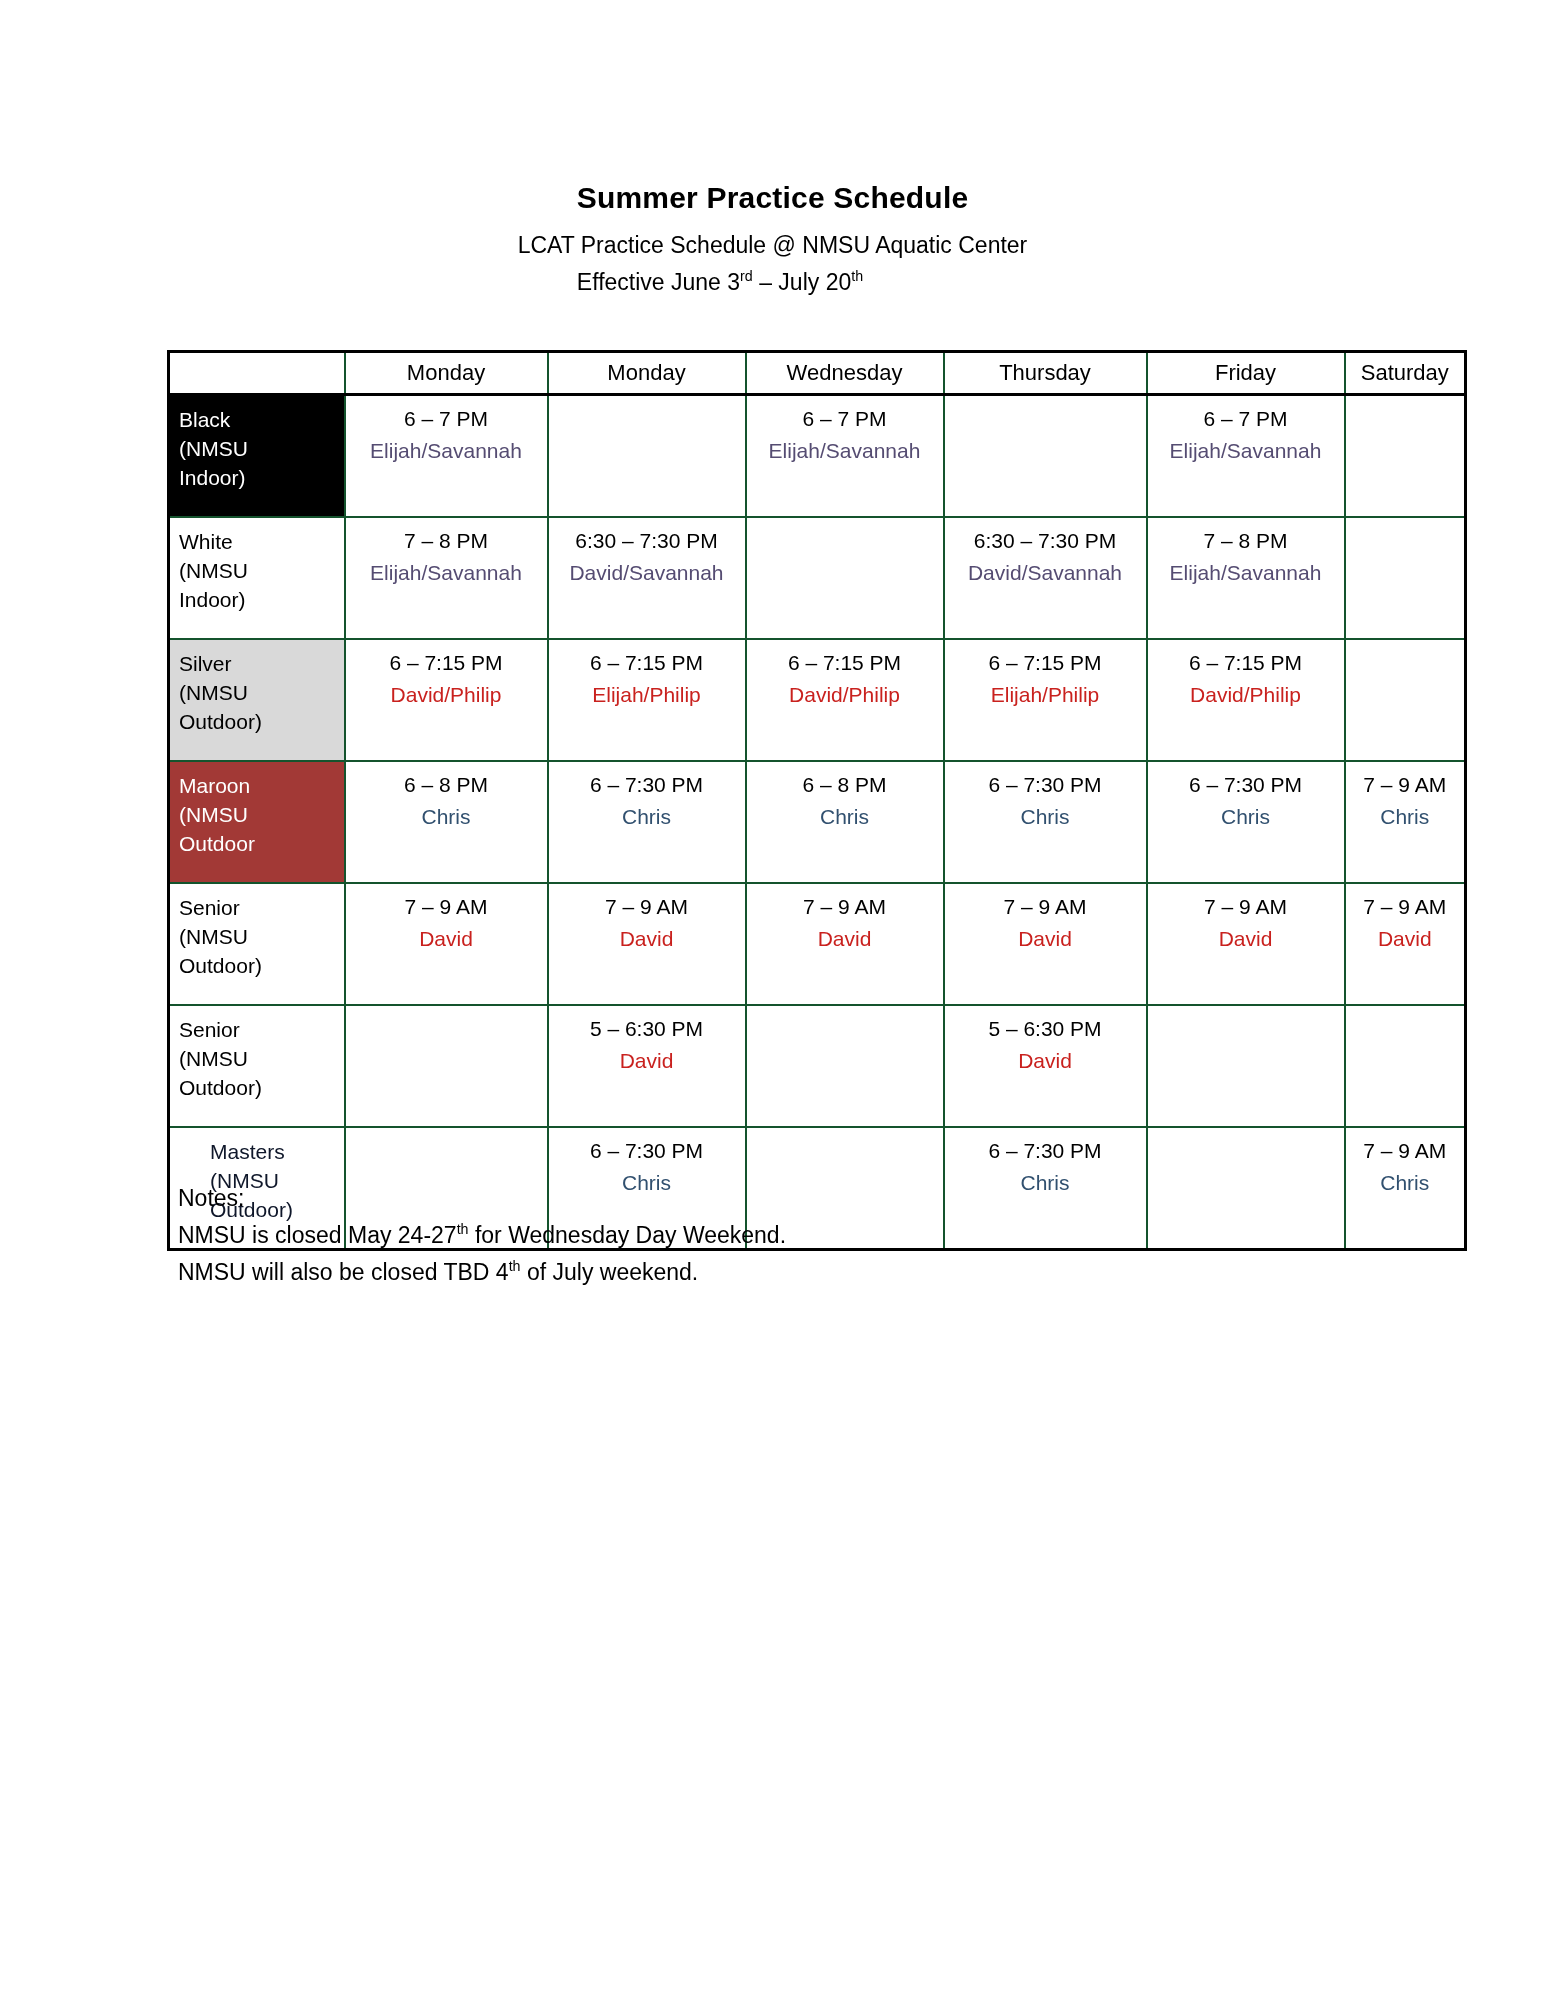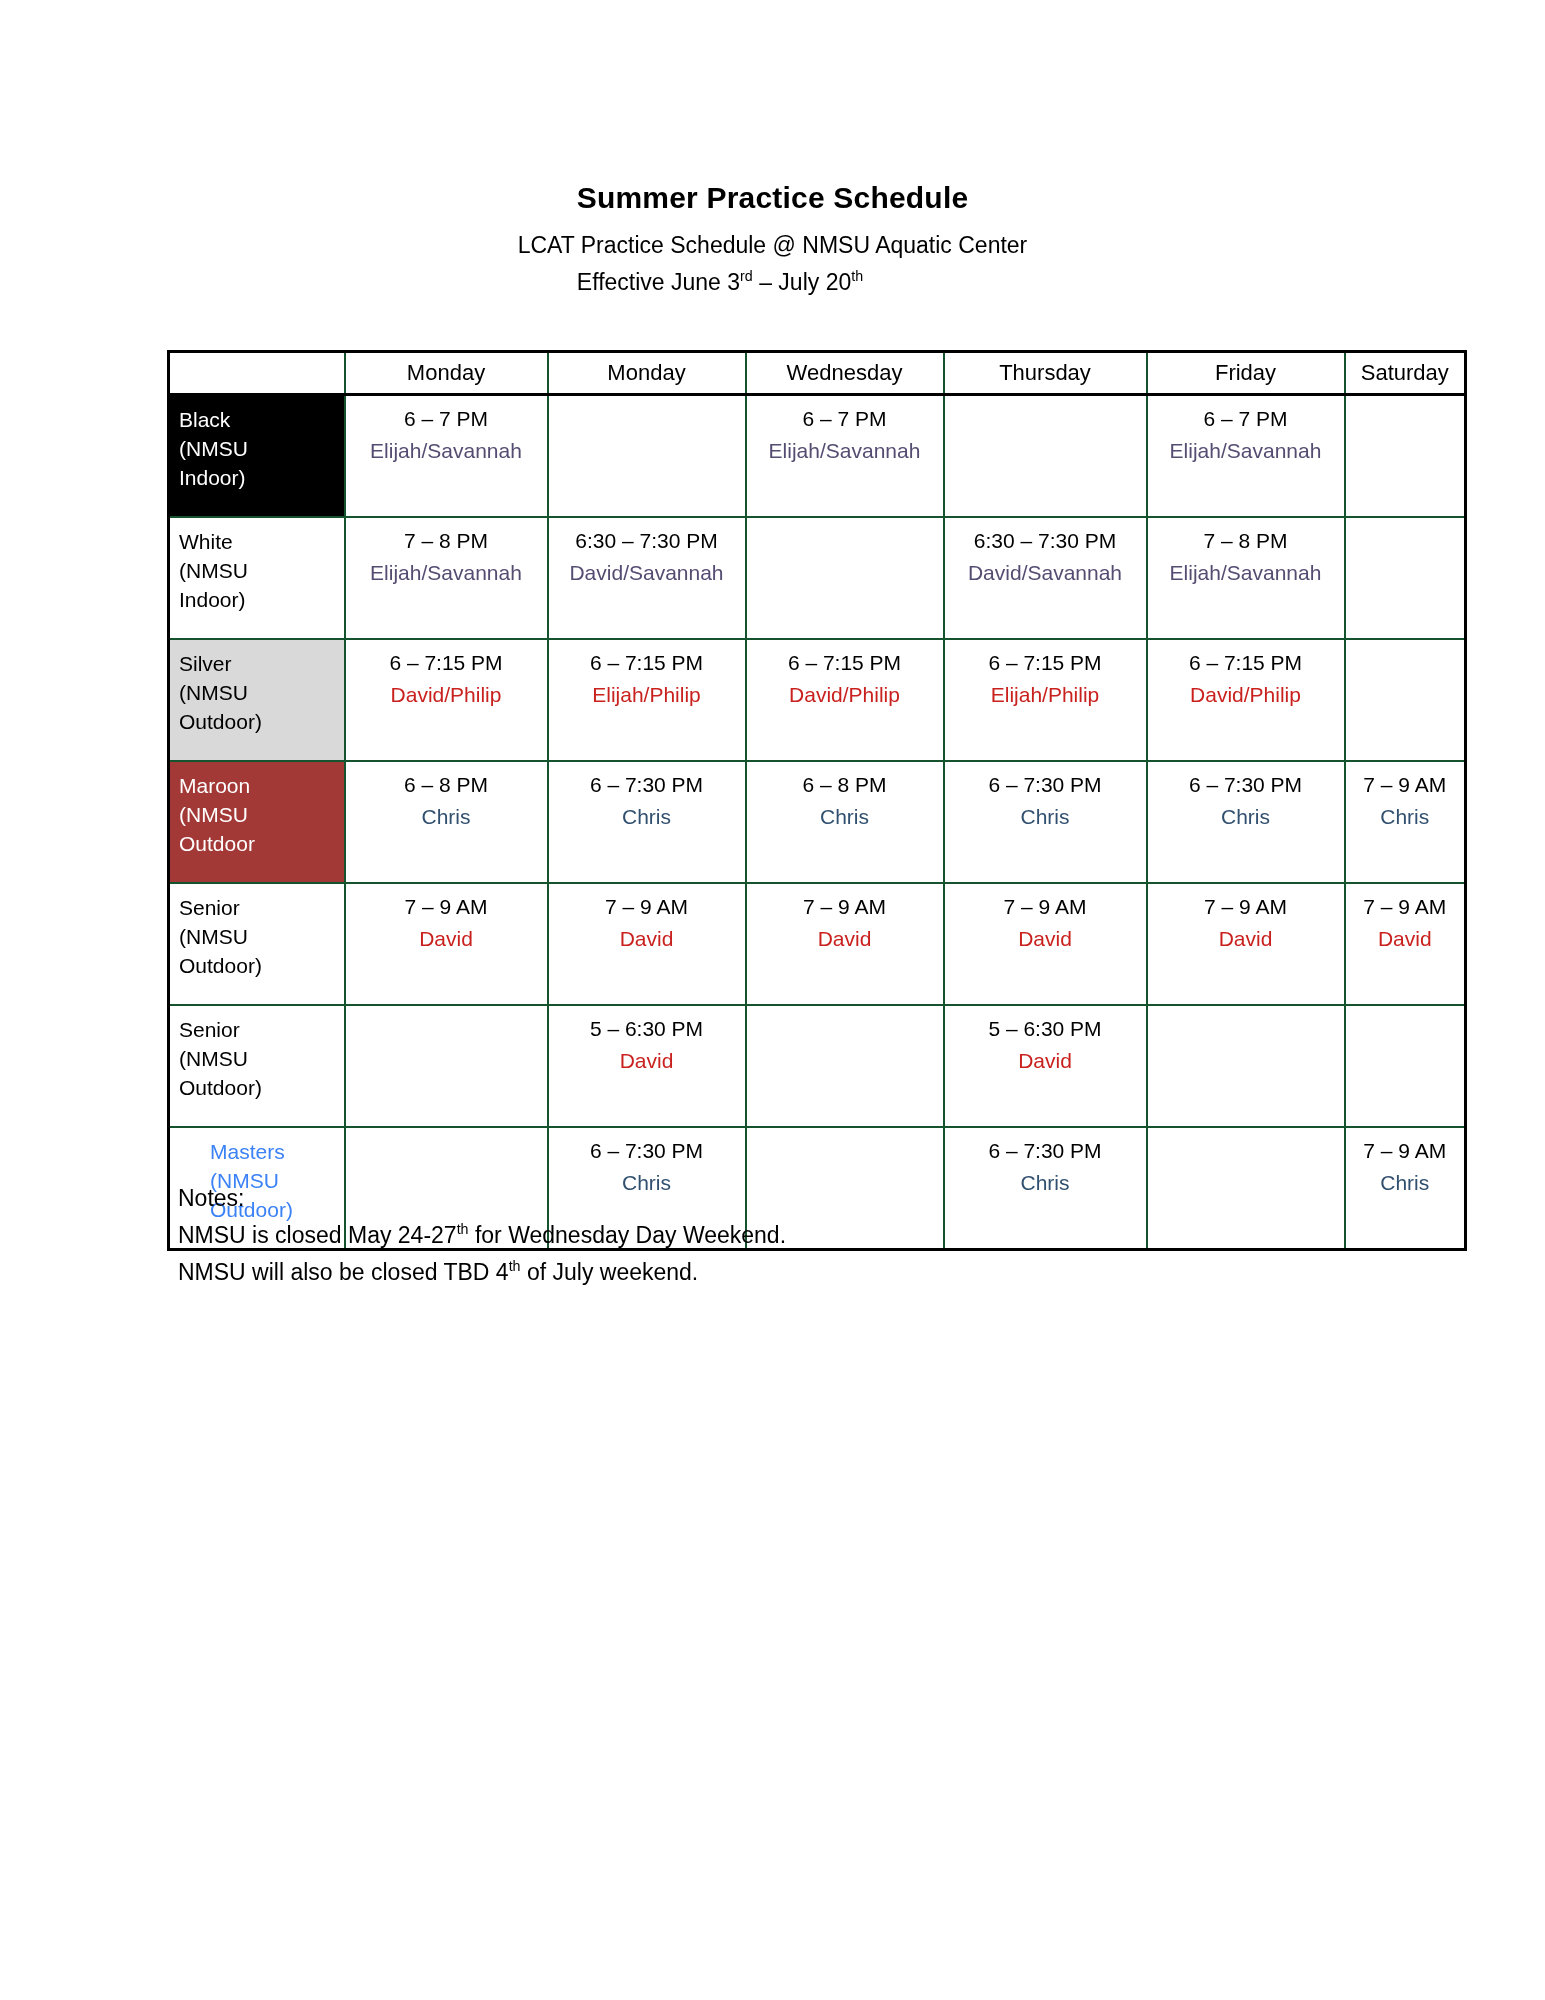--- a/index.html
+++ b/index.html
@@ -227,21 +227,21 @@
         </td>
         <td></td>
         <td>
           <div class="cell-time">5 – 6:30 PM</div>
           <div class="cell-coach" style="color: rgb(201, 33, 30);">David</div>
         </td>
         <td></td>
         <td></td>
       </tr>
       <tr>
-        <td class="label-cell" style="background: rgb(255, 255, 255); color: #3b82f6; padding-left: 40px;">
+        <td class="label-cell" style="background: rgb(255, 255, 255); color: #0f172a; padding-left: 40px;">
           <div>Masters</div>
           <div>(NMSU</div>
           <div>Outdoor)</div>
         </td>
         <td></td>
         <td>
           <div class="cell-time">6 – 7:30 PM</div>
           <div class="cell-coach" style="color: rgb(49, 80, 111);">Chris</div>
         </td>
         <td></td>

